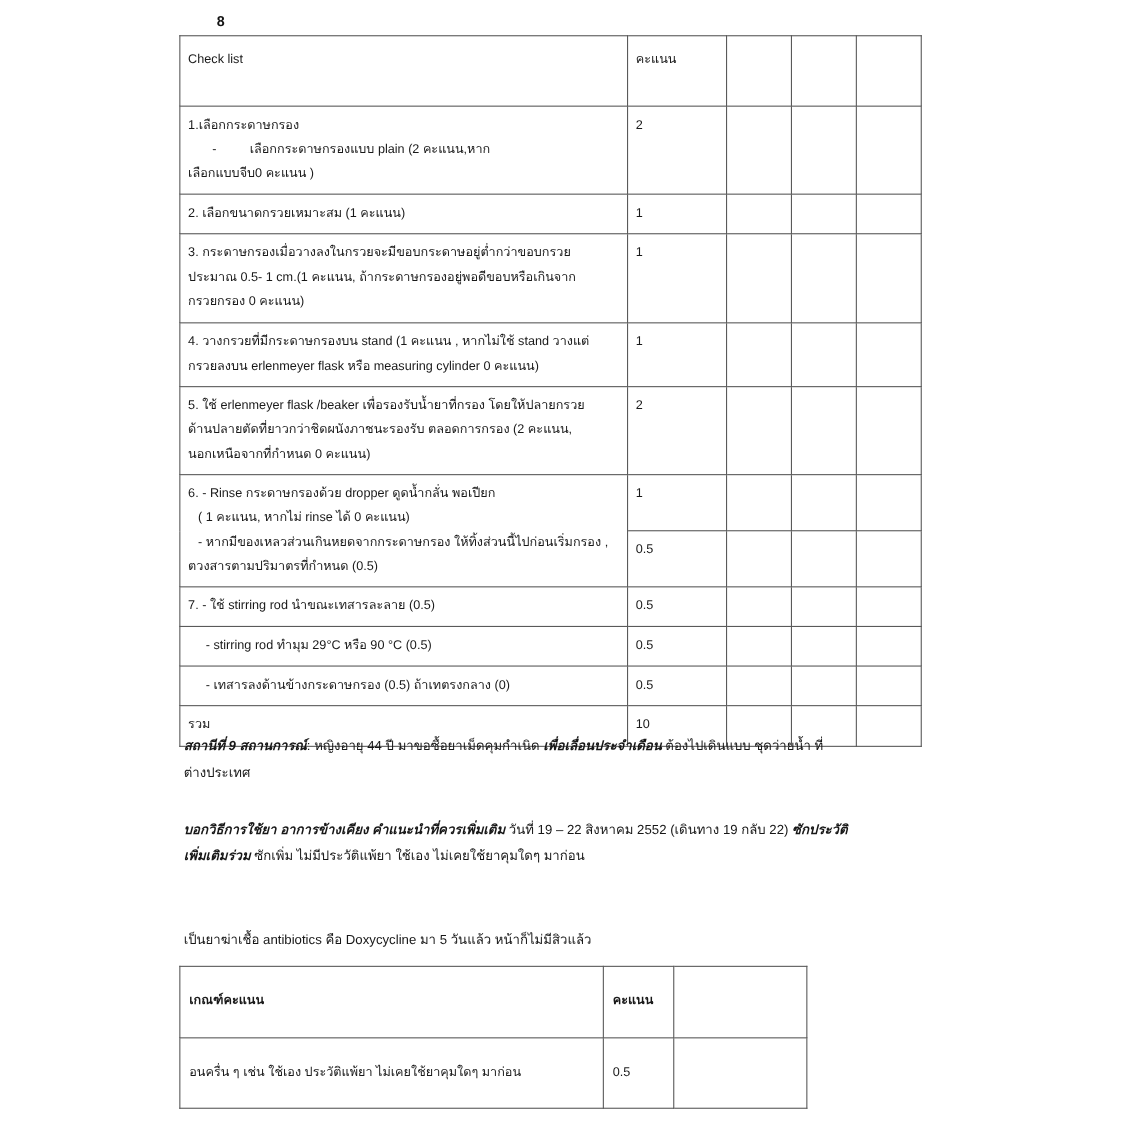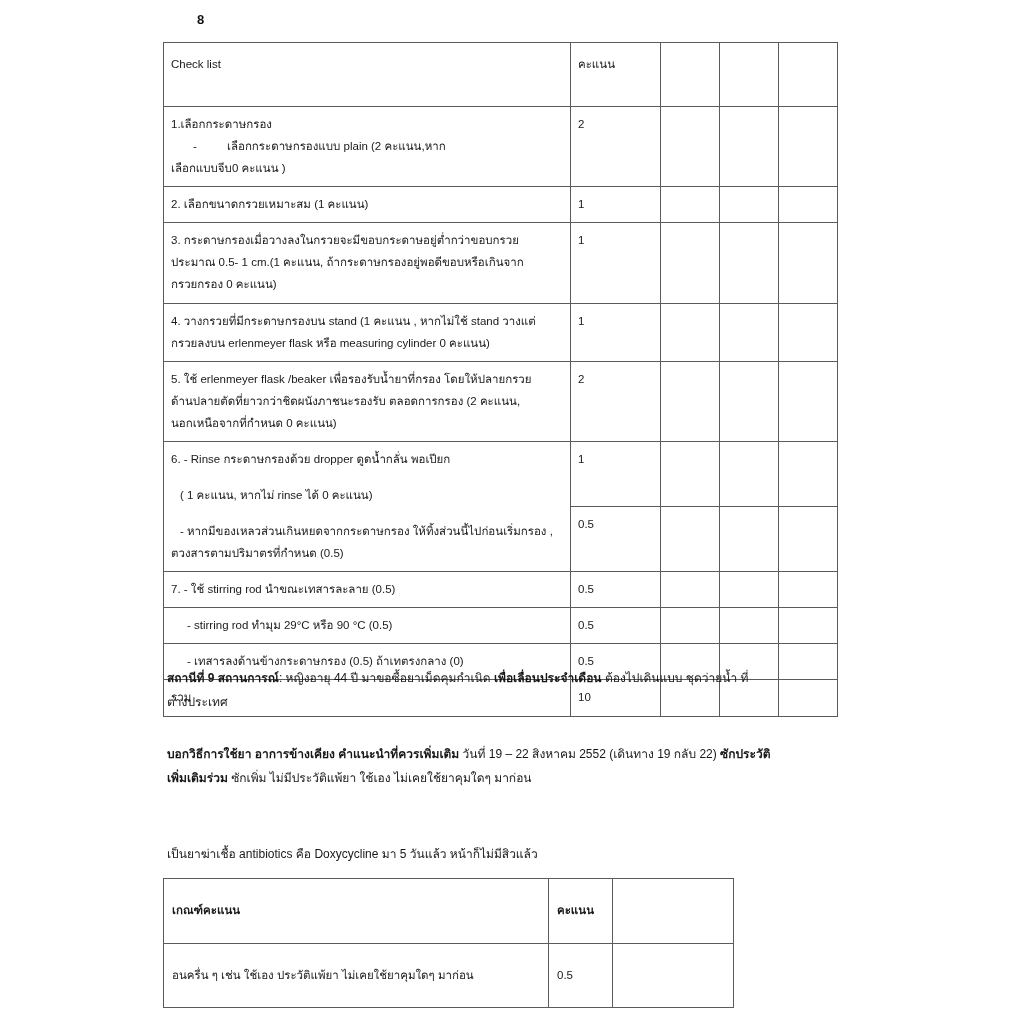--- a/index.html
+++ b/index.html
@@ -25,21 +25,21 @@
     font-size: 13px;
     font-weight: 600;
     color: #141414;
     letter-spacing: 0.2px;
   }
 
   
   .checklist-table {
     position: absolute;
     left: 163px;
-    top: 42px;
+    top: 32px;
     width: 675px;
     border-collapse: collapse;
     table-layout: fixed;
   }
   .checklist-table td {
     border: 1px solid #5a5a5a;
     vertical-align: top;
     padding: 6px 7px 7px 7px;
     font-size: 11.5px;
     line-height: 1.92;
@@ -65,37 +65,36 @@
     padding-left: 22px;
     text-indent: 0;
   }
   .indent-dash .dash-mark {
     display: inline-block;
     width: 34px;
   }
   .indent-small {
     display: block;
     padding-left: 9px;
-    margin-top: 14px;
   }
   .indent-smaller {
     display: block;
     padding-left: 16px;
   }
 
   
   .narrative {
     position: absolute;
     left: 167px;
     width: 700px;
     font-size: 12px;
     line-height: 2.0;
     color: #171717;
   }
-  .narrative b { font-weight: 700; }
+  .narrative b { font-weight: 700; font-style: italic; }
   #para-station { top: 666px; }
   #para-advice  { top: 742px; }
   #para-history { top: 818px; }
 
   
   .criteria-table {
     position: absolute;
     left: 163px;
     top: 878px;
     width: 570px;

